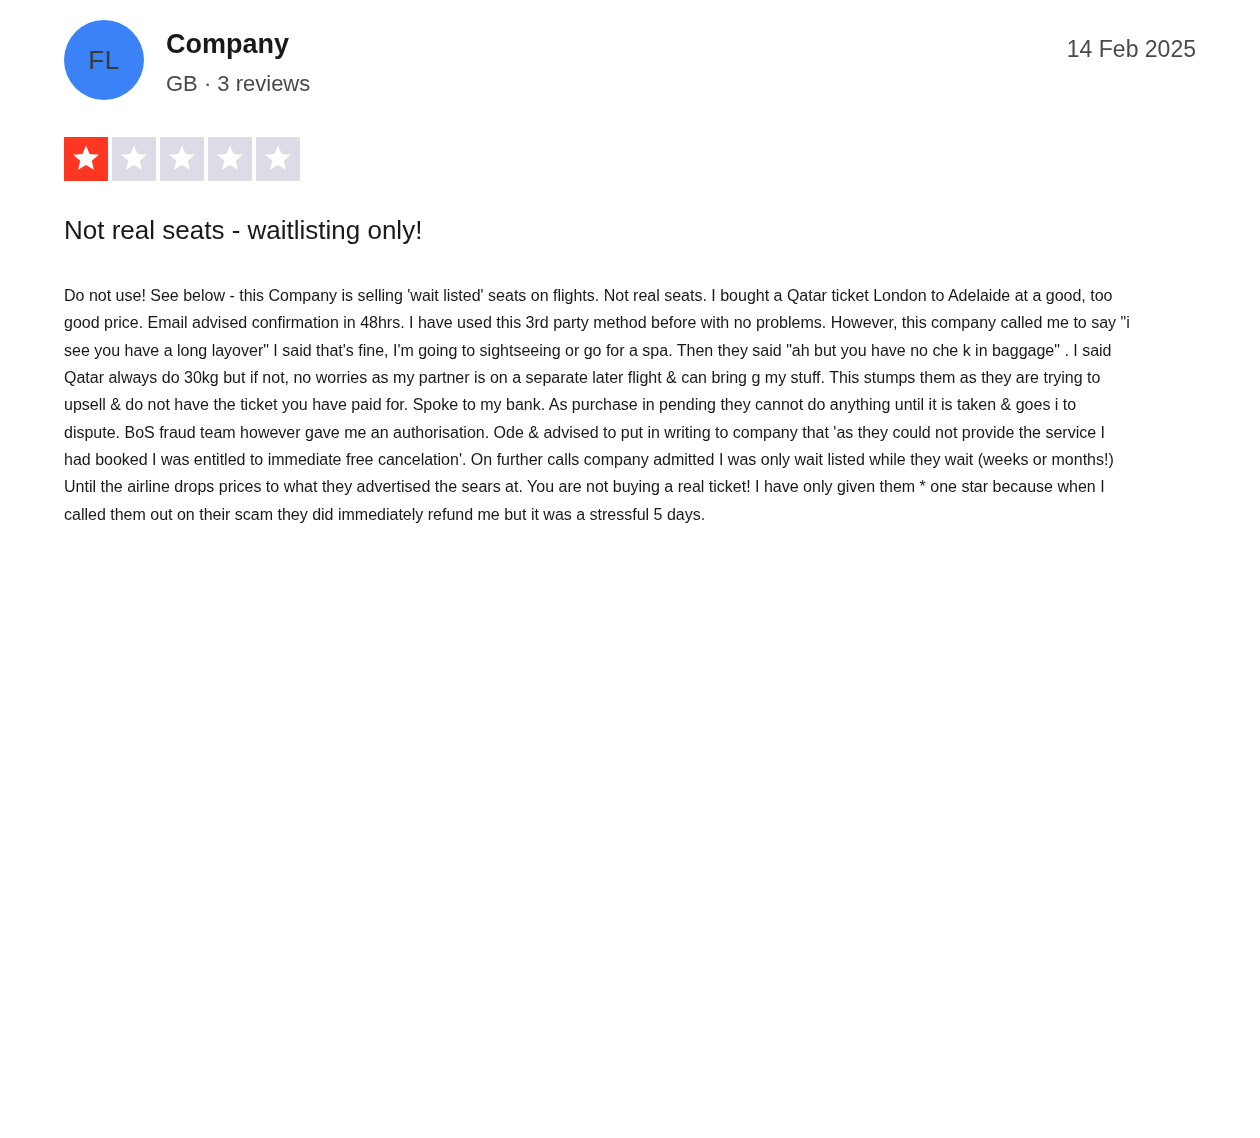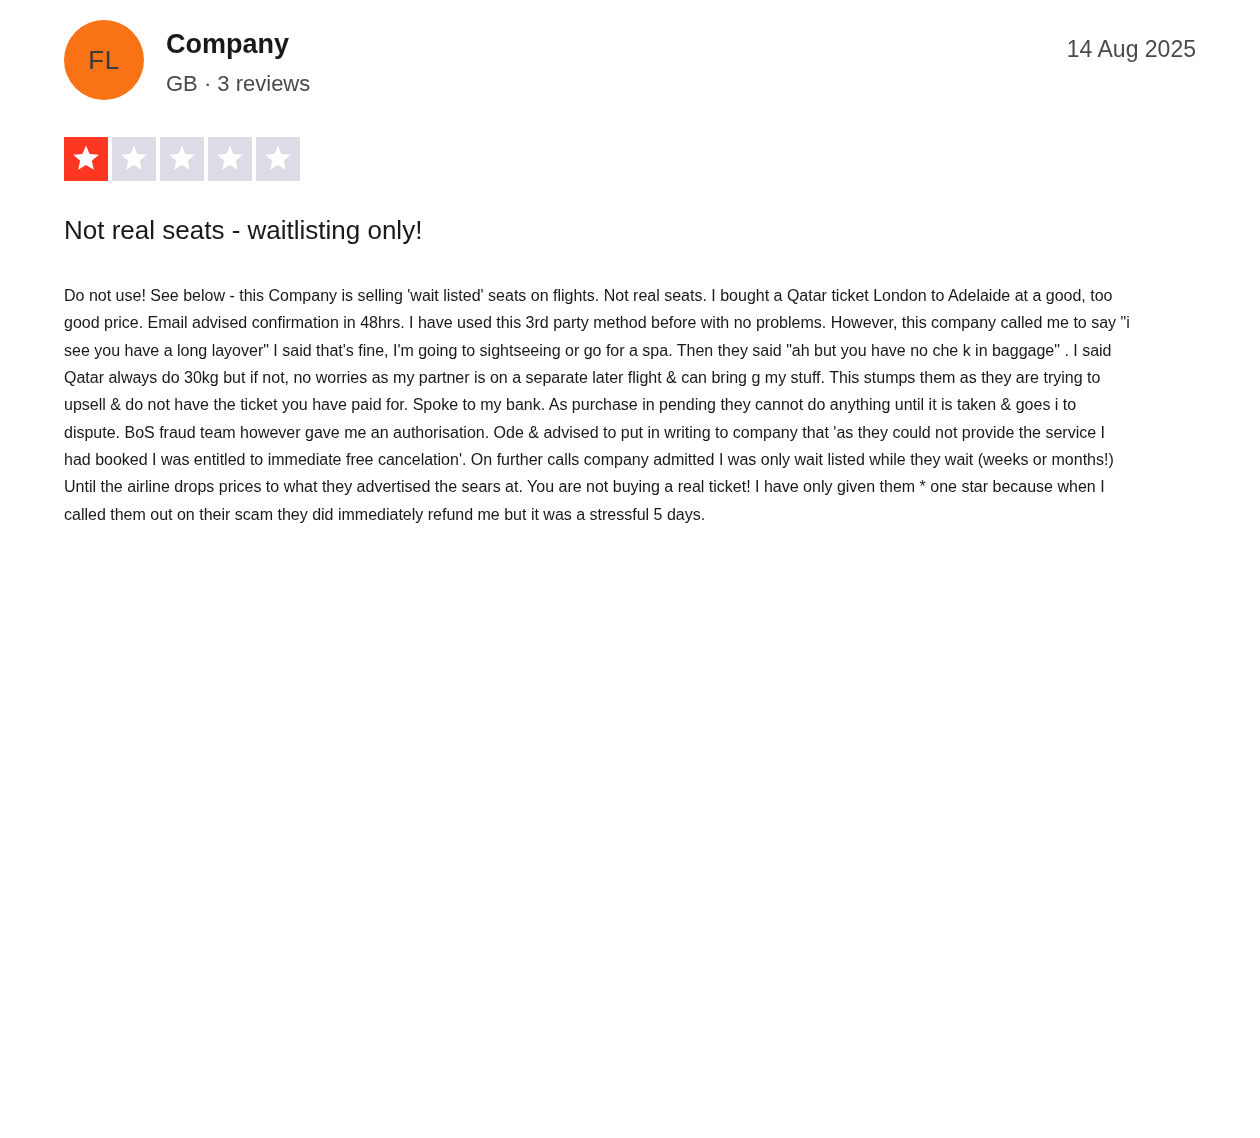--- a/index.html
+++ b/index.html
@@ -26,21 +26,21 @@
   }
   .consumer {
     display: flex;
     align-items: flex-start;
     gap: 22px;
   }
   .avatar {
     width: 80px;
     height: 80px;
     border-radius: 50%;
-    background: #f97316;
+    background: #3b82f6;
     color: #3a3a3a;
     display: flex;
     align-items: center;
     justify-content: center;
     font-size: 26px;
     letter-spacing: 0.5px;
     flex: 0 0 auto;
   }
   .consumer-text {
     padding-top: 8px;
@@ -98,21 +98,21 @@
 <div class="review-card">
 
   <div class="review-header">
     <div class="consumer">
       <div class="avatar">FL</div>
       <div class="consumer-text">
         <div class="consumer-name">Company</div>
         <div class="consumer-meta">GB · 3 reviews</div>
       </div>
     </div>
-    <div class="review-date">14 Aug 2025</div>
+    <div class="review-date">14 Feb 2025</div>
   </div>
 
   <div class="stars">
     <span class="star">
       <svg width="44" height="44" viewBox="0 0 44 44">
           <rect width="44" height="44" fill="#ff3722"></rect>
           <path fill="#ffffff" d="M22 8.5l3.6 8.5 9.2.7-7 6 2.1 9-7.9-4.8-7.9 4.8 2.1-9-7-6 9.2-.7z"></path>
         </svg>
     </span>
     <span class="star">

